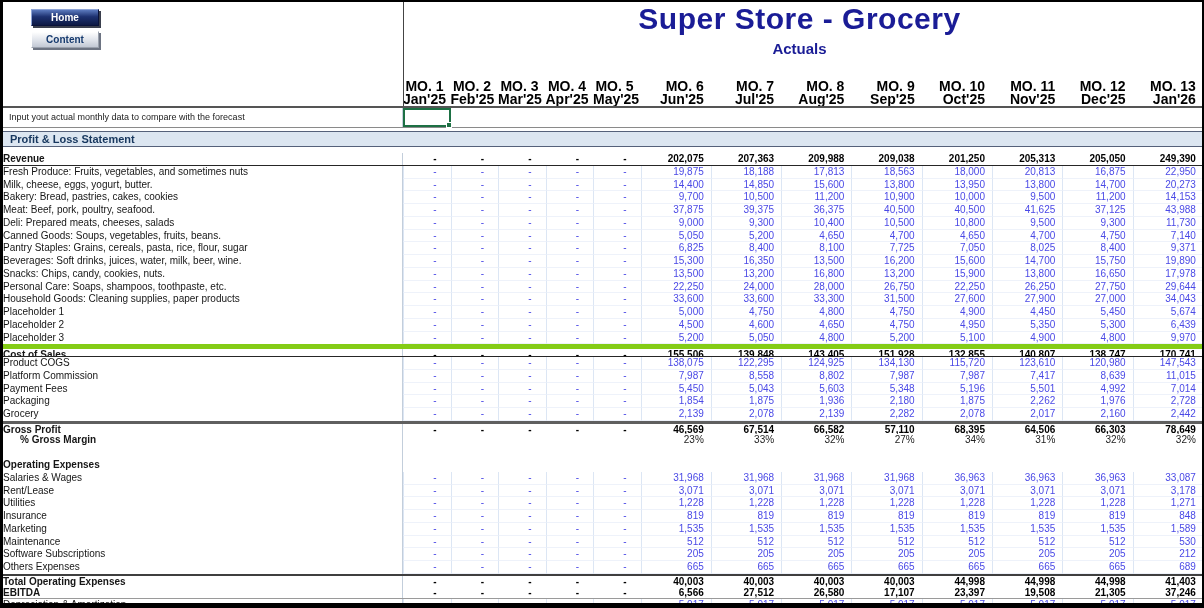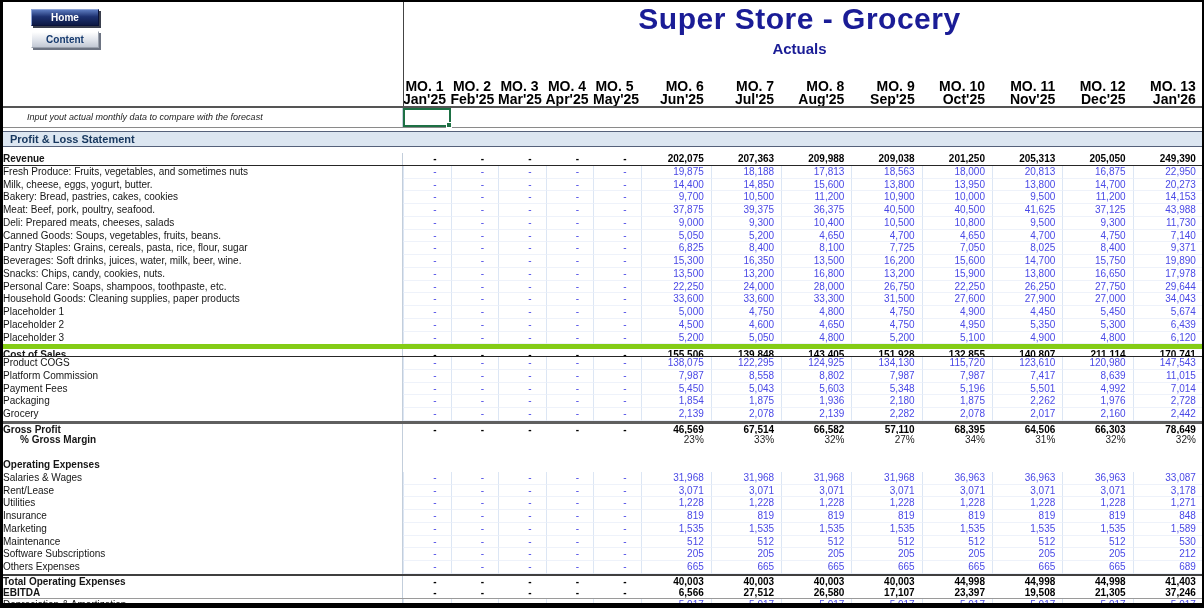--- a/index.html
+++ b/index.html
@@ -32,21 +32,21 @@
   .titles .t2{font-size:15px;font-weight:bold;margin-top:4px;}
   .vline{position:absolute;left:400px;top:0;width:1px;height:104px;background:#444;}
   
   .hdr-row{display:grid;grid-template-columns:var(--cols);height:13px;line-height:13px;
            font-size:14px;font-weight:bold;}
   .hdr-row .hcell{text-align:right;padding-right:7px;overflow:hidden;}
   .colhead{border-bottom:2px solid #555;}
   
   .note-row{display:grid;grid-template-columns:var(--cols);height:20px;line-height:18px;
             border-bottom:1px solid #8a8a8a;}
-  .note-row .lbl{font-size:9px;font-style:italic;color:#222;padding-left:24px;
+  .note-row .lbl{font-size:9px;color:#222;padding-left:6px;
                  border-right:1px solid #c3cedb;white-space:nowrap;overflow:hidden;}
   .note-row .cell{position:relative;}
   .cell.sel{border:2px solid #1d7044;}
   .cell.sel::after{content:"";position:absolute;right:-3px;bottom:-3px;width:4px;height:4px;
                    background:#1d7044;border:1px solid #fff;}
   .g1{height:3px;} .g2{height:6px;}
   
   .pl-bar{height:16px;line-height:14px;background:#dce6f1;
           border-top:1px solid #55617a;border-bottom:1px solid #55617a;
           font-size:11px;font-weight:bold;color:#17375e;padding-left:7px;}
@@ -374,36 +374,36 @@
         <div class="cell dash">-</div>
         <div class="cell dash">-</div>
         <div class="cell dash">-</div>
         <div class="cell">5,200</div>
         <div class="cell">5,050</div>
         <div class="cell">4,800</div>
         <div class="cell">5,200</div>
         <div class="cell">5,100</div>
         <div class="cell">4,900</div>
         <div class="cell">4,800</div>
-        <div class="cell">6,120</div>
+        <div class="cell">9,970</div>
       </div>
       <div class="row total tb">
         <div class="lbl">Cost of Sales</div>
         <div class="cell dash">-</div>
         <div class="cell dash">-</div>
         <div class="cell dash">-</div>
         <div class="cell dash">-</div>
         <div class="cell dash">-</div>
         <div class="cell">155,506</div>
         <div class="cell">139,848</div>
         <div class="cell">143,405</div>
         <div class="cell">151,928</div>
         <div class="cell">132,855</div>
         <div class="cell">140,807</div>
-        <div class="cell">211,114</div>
+        <div class="cell">138,747</div>
         <div class="cell">170,741</div>
       </div>
       <div class="row item">
         <div class="lbl">Product COGS</div>
         <div class="cell dash">-</div>
         <div class="cell dash">-</div>
         <div class="cell dash">-</div>
         <div class="cell dash">-</div>
         <div class="cell dash">-</div>
         <div class="cell">138,075</div>

